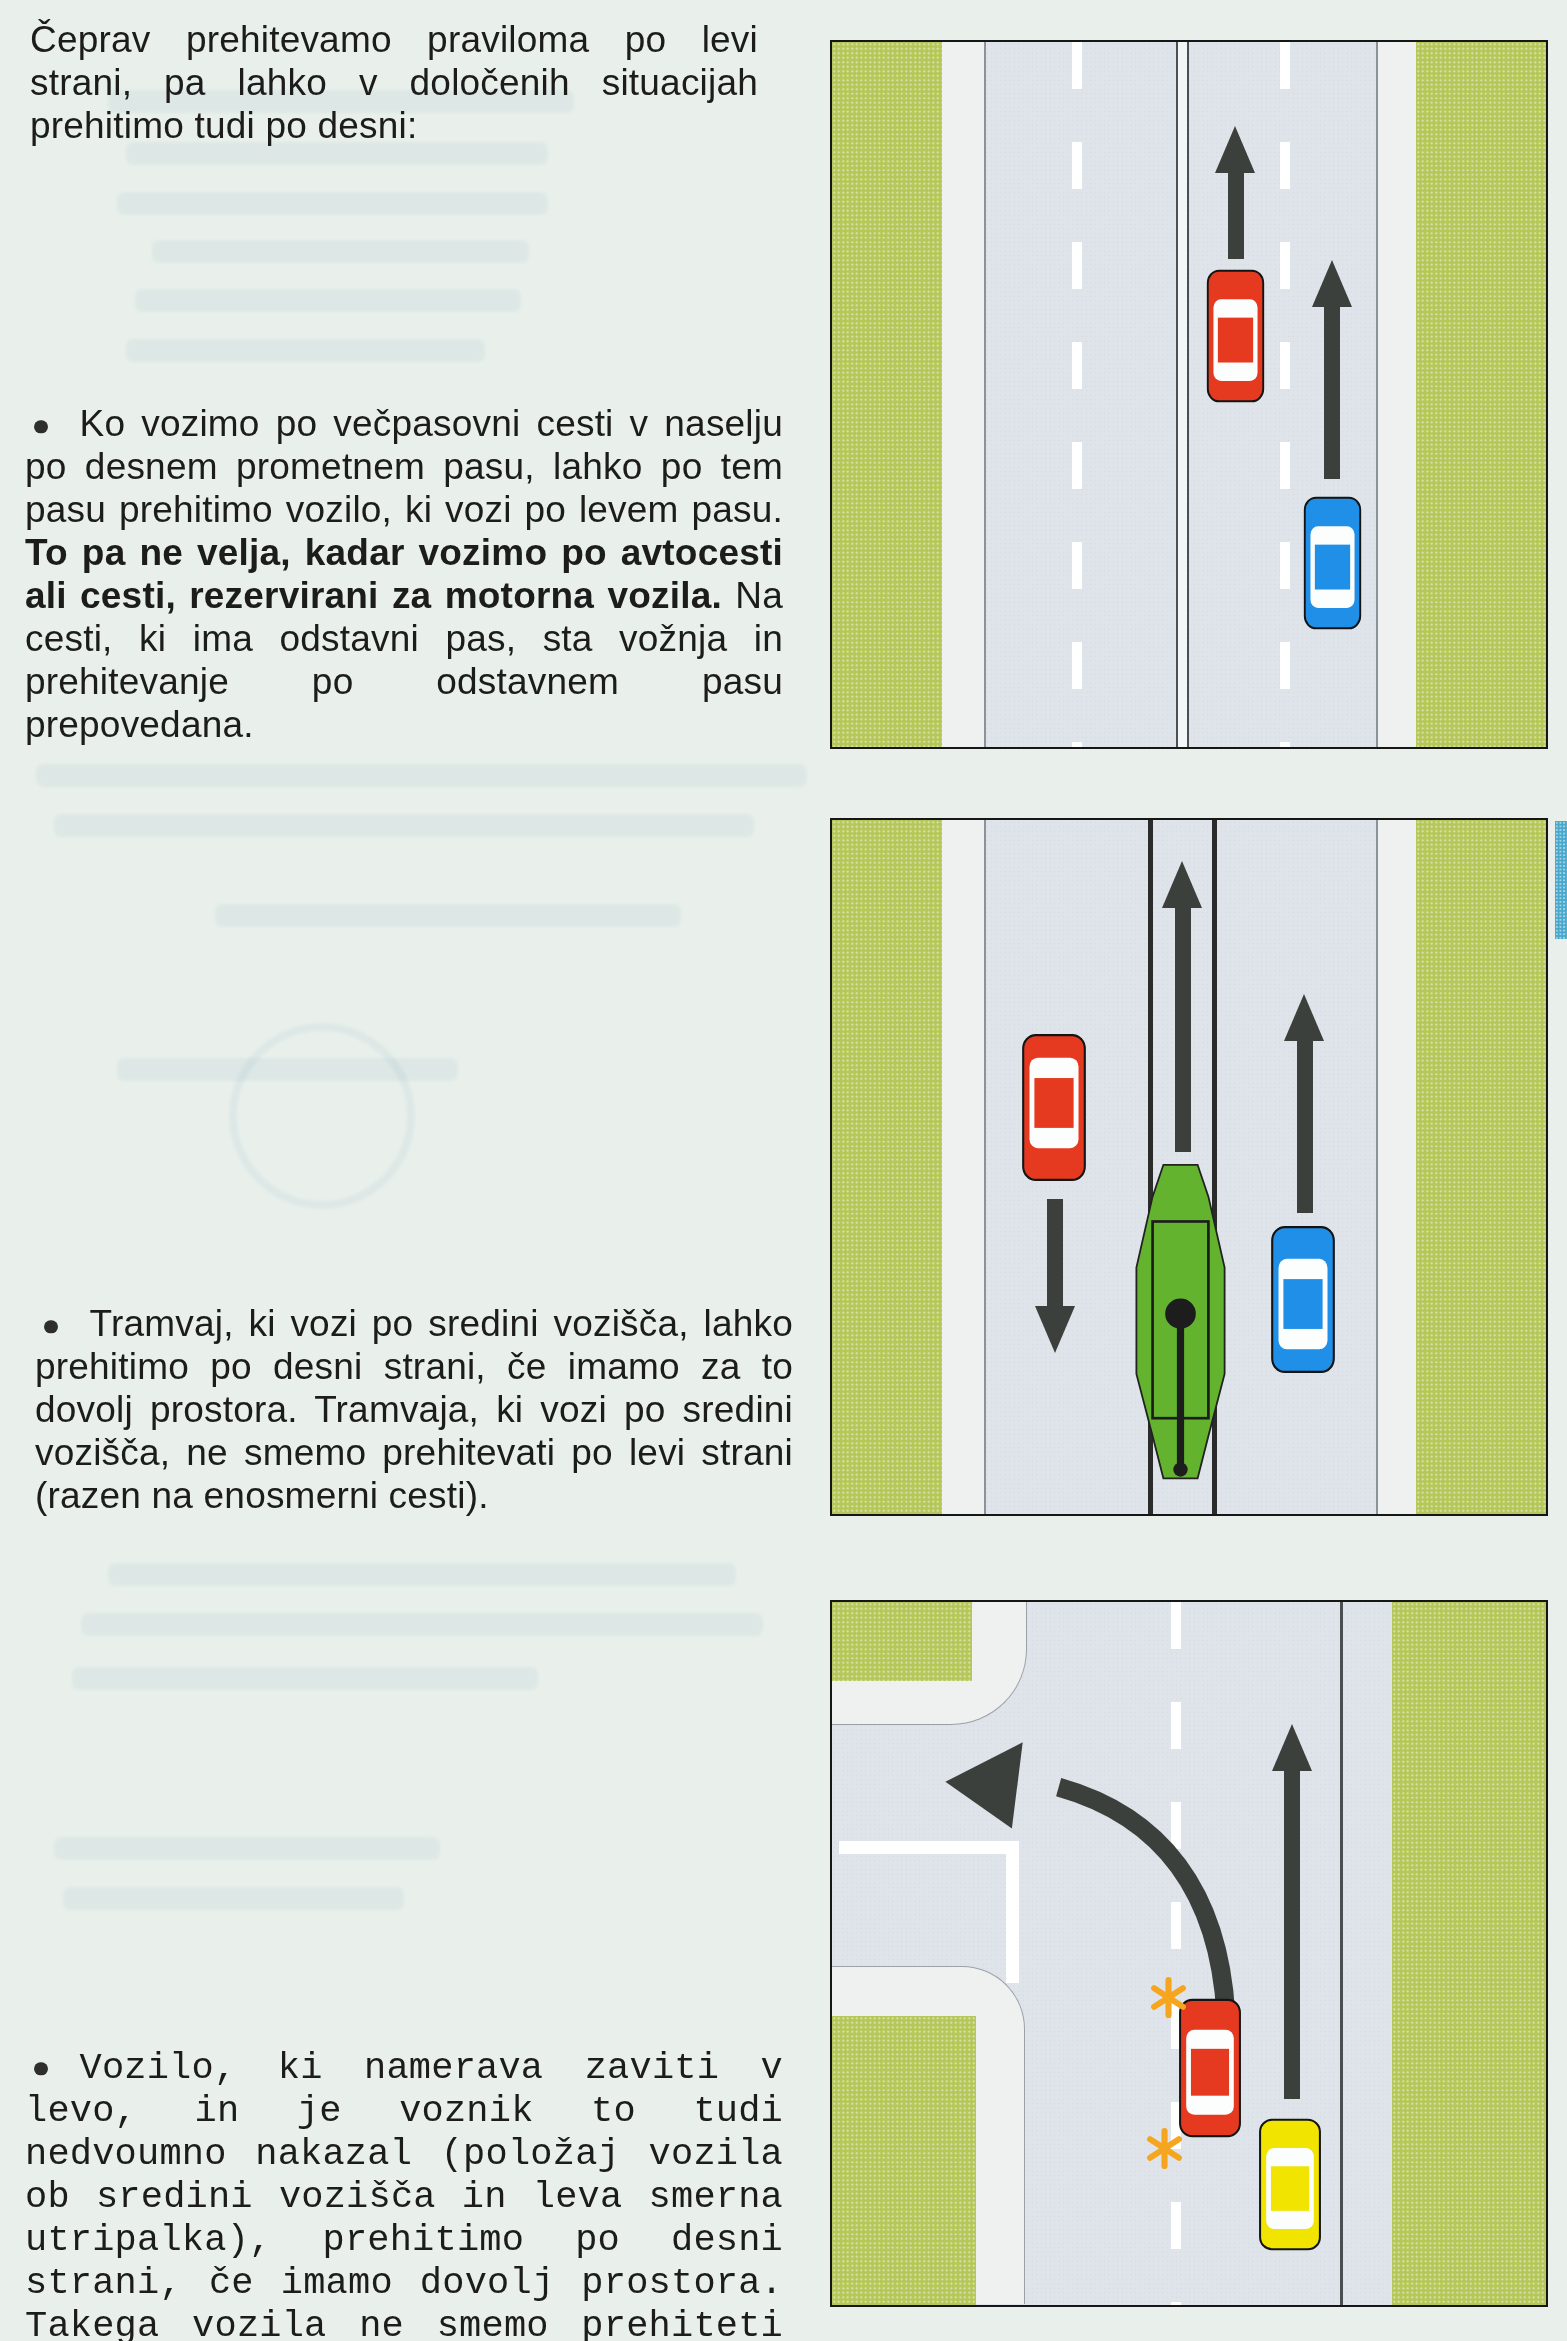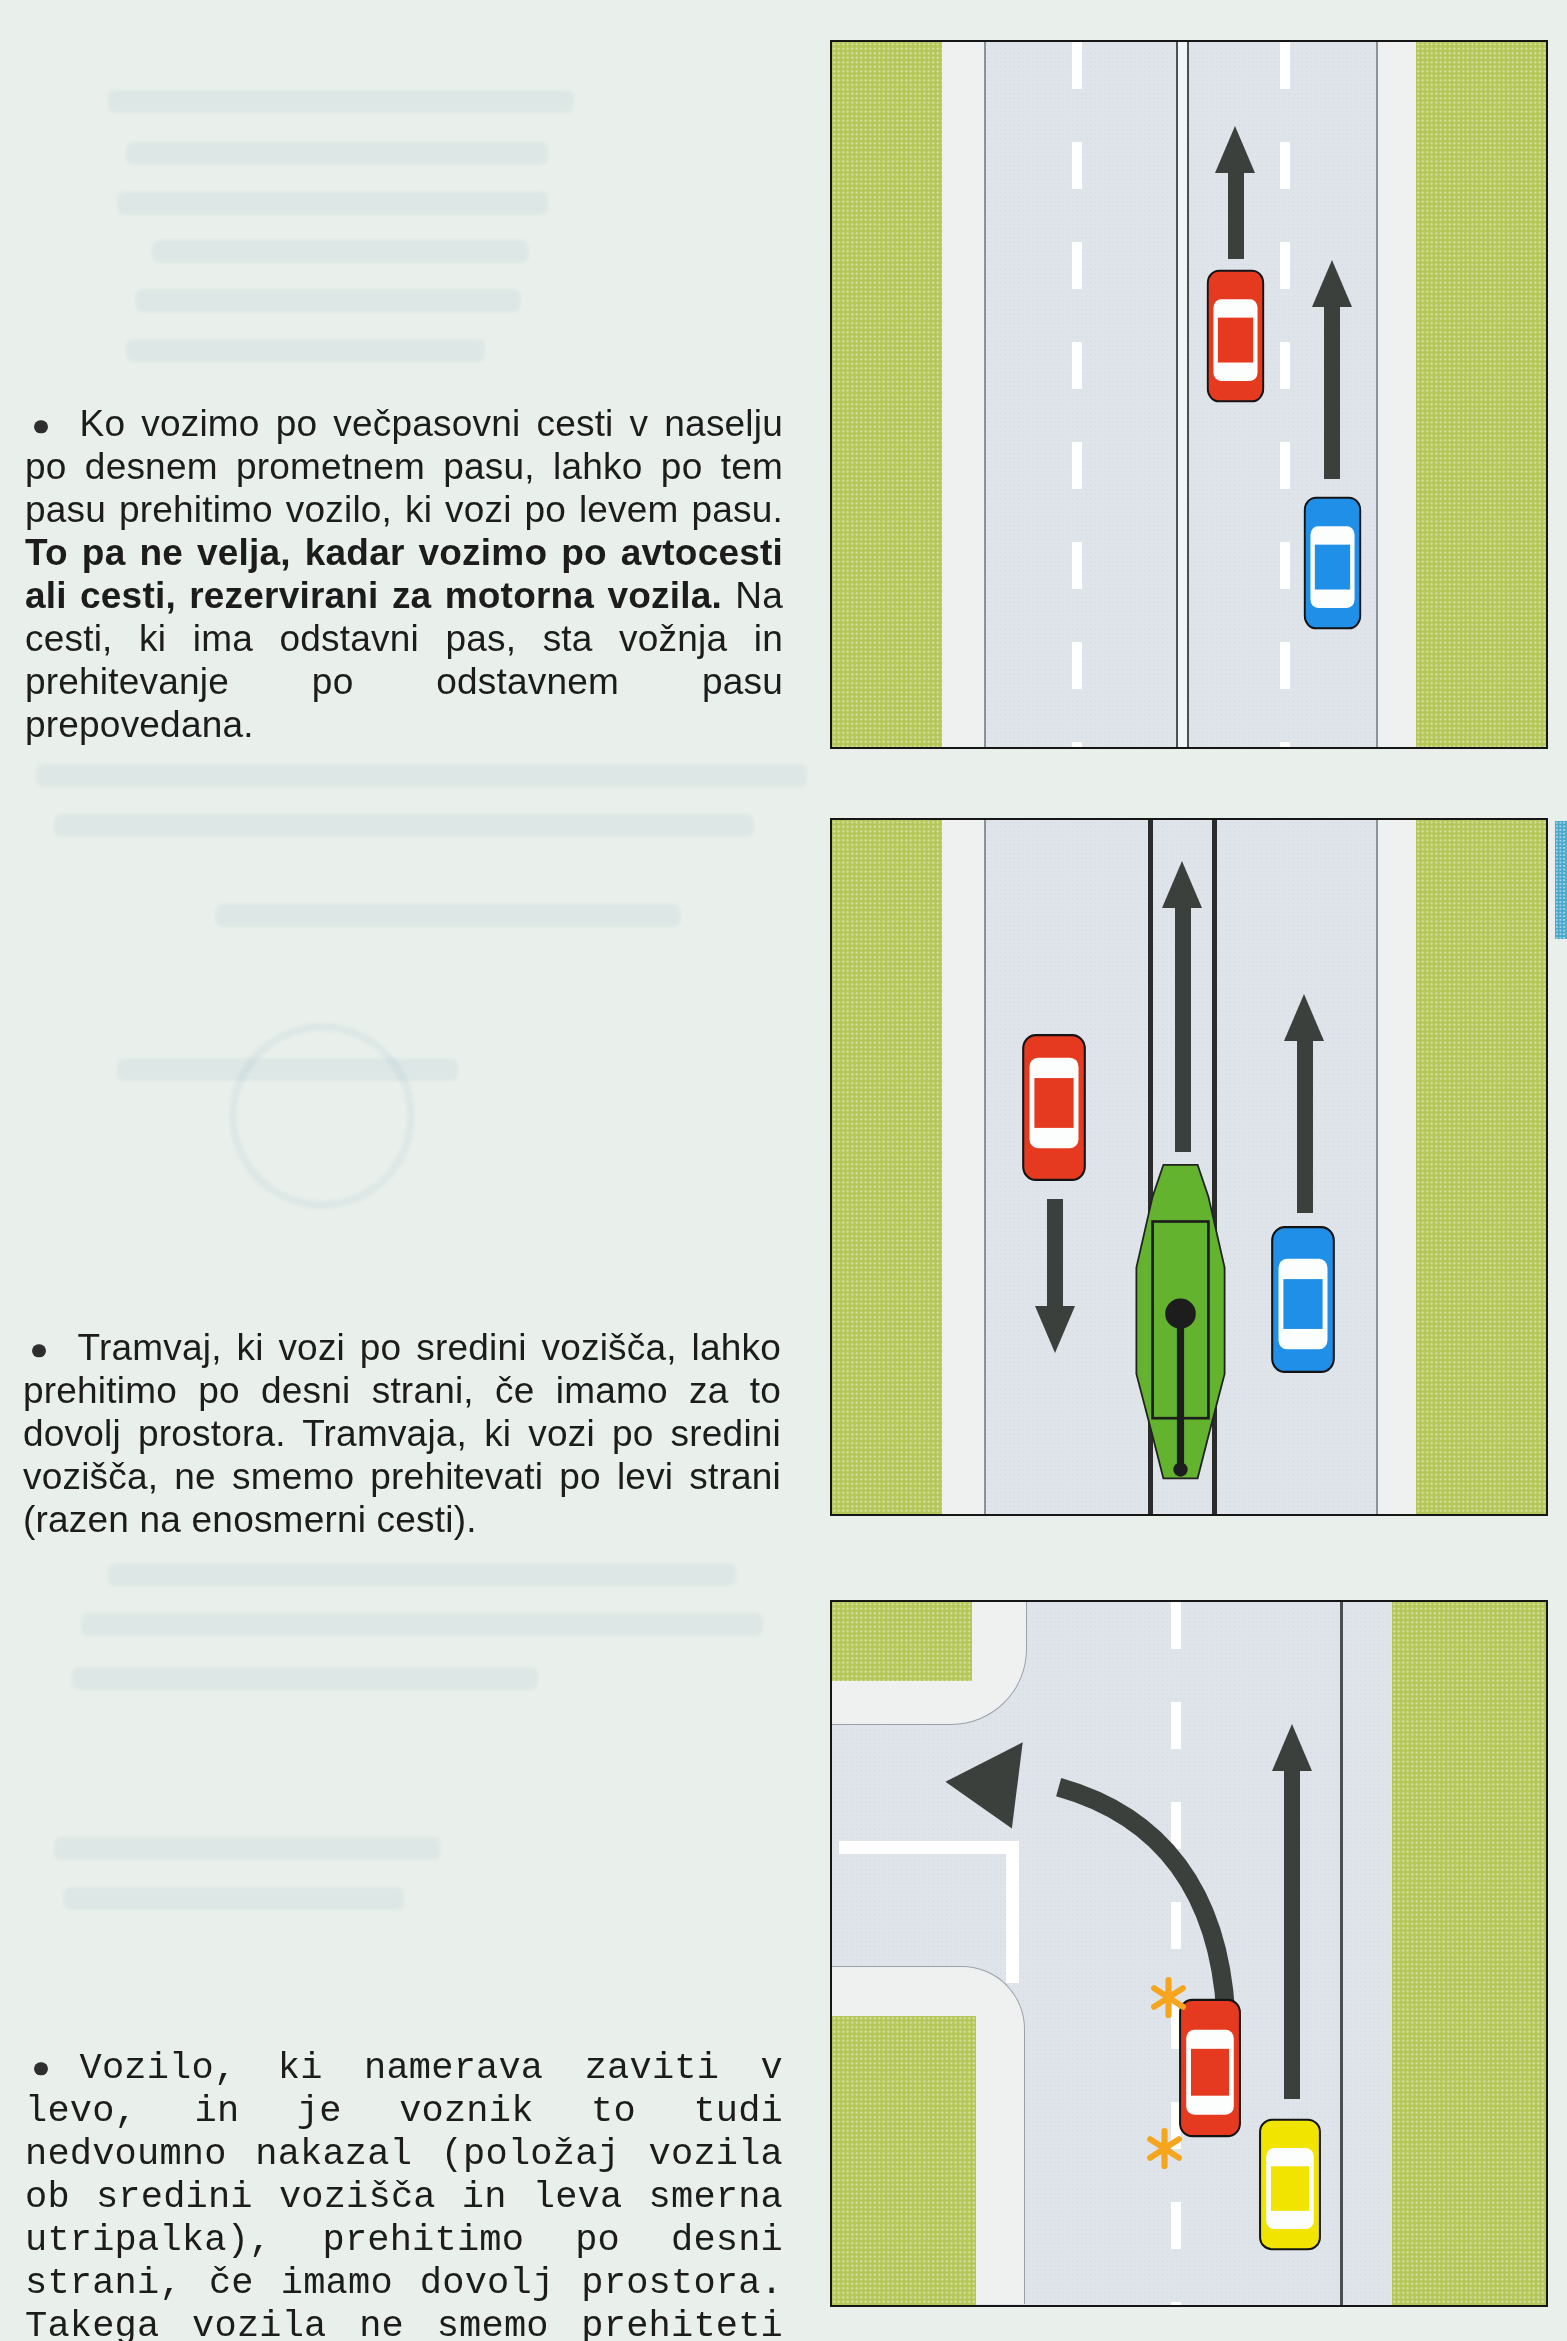--- a/index.html
+++ b/index.html
@@ -5,21 +5,21 @@
   :root{ --page_bg:#e9f0eb; --ink:#1c1c1c; }
   html,body{margin:0;padding:0;background:#d9e2dc;}
   .page{position:relative;width:1568px;height:2342px;background:var(--page_bg);
         overflow:hidden;font-family:"Liberation Sans",sans-serif;}
 
   
   .para{position:absolute;margin:0;color:var(--ink);font-size:37px;line-height:43px;
         text-align:justify;letter-spacing:0.2px;}
   .intro{left:30px;top:18px;width:728px;}
   .b1{left:25px;top:402px;width:758px;}
-  .b2{left:23px;top:1302px;width:758px;margin-top:24px;}
+  .b2{left:35px;top:1302px;width:758px;}
   .b3{left:25px;top:2047px;width:758px;font-family:Liberation Mono, monospace;}
   .bullet-dot{display:inline-block;width:13.5px;height:13.5px;border-radius:50%;
         background:#2e2e2e;margin:0 32px 0 9px;transform:translateY(-2.7px);}
   strong{font-weight:700;}
 
   
   .diag{position:absolute;left:830px;width:718px;border:2.7px solid #161616;
         background:var(--road);box-sizing:border-box;overflow:hidden;
         background-image:radial-gradient(rgba(150,162,172,.22) 0.8px,transparent 0.9px);
         background-size:4.5px 4.5px;}
@@ -76,20 +76,21 @@
     <div class="bleed" style="left:215px;top:904px;width:466px;"></div>
     <div class="bleed" style="left:117px;top:1058px;width:341px;"></div>
     <div class="bleed-ring" style="left:229px;top:1023px;"></div>
     <div class="bleed" style="left:108px;top:1563px;width:628px;"></div>
     <div class="bleed" style="left:81px;top:1613px;width:682px;"></div>
     <div class="bleed" style="left:72px;top:1667px;width:466px;"></div>
     <div class="bleed" style="left:54px;top:1837px;width:386px;"></div>
     <div class="bleed" style="left:63px;top:1887px;width:341px;"></div>
   </div>
 
+  <p class="para intro">Čeprav prehitevamo praviloma po levi strani, pa lahko v določenih situacijah prehitimo tudi po desni:</p>
   <p class="para b1"><span class="bullet-dot"></span><span>Ko vozimo po večpasovni cesti v naselju po desnem prometnem pasu, lahko po tem pasu prehitimo vozilo, ki vozi po levem pasu. </span><strong>To pa ne velja, kadar vozimo po avtocesti ali cesti, rezervirani za motorna vozila.</strong><span> Na cesti, ki ima odstavni pas, sta vožnja in prehitevanje po odstavnem pasu prepovedana.</span></p>
   <p class="para b2"><span class="bullet-dot"></span><span>Tramvaj, ki vozi po sredini vozišča, lahko prehitimo po desni strani, če imamo za to dovolj prostora. Tramvaja, ki vozi po sredini vozišča, ne smemo prehitevati po levi strani (razen na enosmerni cesti).</span></p>
   <p class="para b3"><span class="bullet-dot"></span><span>Vozilo, ki namerava zaviti v levo, in je voznik to tudi nedvoumno nakazal (položaj vozila ob sredini vozišča in leva smerna utripalka), prehitimo po desni strani, če imamo dovolj prostora. Takega vozila ne smemo prehiteti po levi strani.</span></p>
 
   <div class="diag" id="d1">
     <div class="grass" style="left:0;top:0;bottom:0;width:110px;"></div>
     <div class="shoulder" style="left:110px;top:0;bottom:0;width:42px;"></div>
     <div class="edge" style="left:152px;"></div>
     <div class="dash" style="left:240px;"></div>
     <div class="dbl" style="left:344px;"></div>

